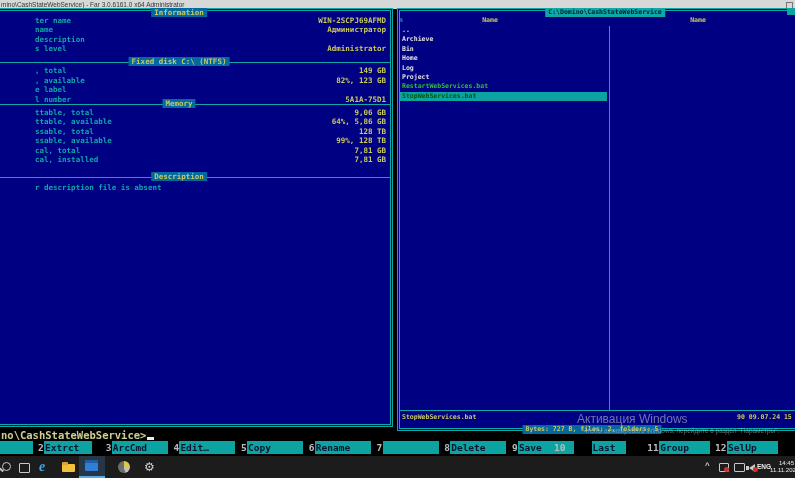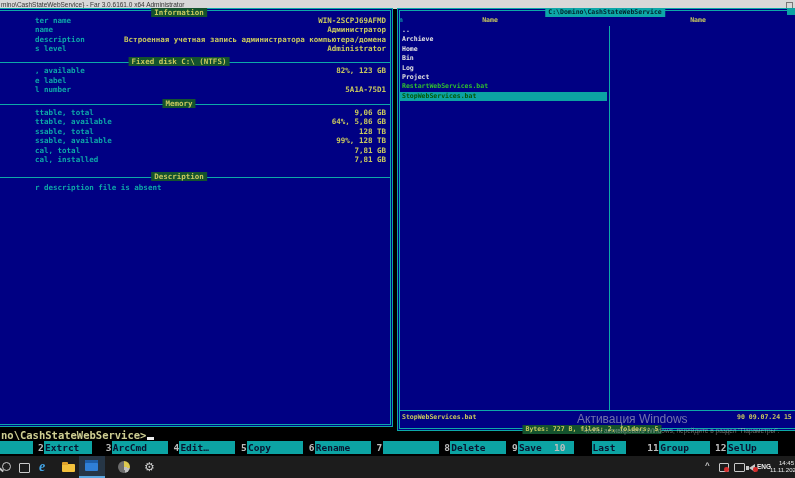--- a/index.html
+++ b/index.html
@@ -5,21 +5,21 @@
   html,body{margin:0;padding:0;background:#000;}
   body{position:relative;width:795px;height:478px;overflow:hidden;
        font-family:"DejaVu Sans Mono",monospace;}
   
   .titlebar{position:absolute;left:0;top:0;width:795px;height:9px;background:#d8d8d8;}
   .titlebar .ttext{position:absolute;left:1px;top:1px;font-family:"Liberation Sans",sans-serif;
        font-size:6.5px;line-height:7px;color:#333;white-space:nowrap;}
   .winbtn{position:absolute;top:2px;width:5px;height:5px;border:1px solid #777;background:#d8d8d8;}
   
   .panel{position:absolute;background:#000083;border:3px double #0da8a8;box-sizing:border-box;}
-  .cap{position:absolute;transform:translateX(-50%);background:#14532d;color:#c9c95e;
+  .cap{position:absolute;transform:translateX(-50%);background:#0369a1;color:#c9c95e;
        font-size:7.5px;line-height:9px;font-weight:700;padding:0 3px;white-space:nowrap;z-index:3;}
   .cap.active{background:#0da8a8;color:#00222b;}
   .sepline{position:absolute;left:0;right:0;border-top:1px solid #0da8a8;}
   .sec{position:absolute;left:46px;right:4px;padding-left:20px;}
   .irow{height:9.5px;line-height:9.5px;display:flex;justify-content:space-between;
         font-size:7.5px;font-weight:700;white-space:nowrap;}
   .irow .lb{color:#0da8a8;}
   .irow .vl{color:#c9c95e;}
   
   .pb-el{position:absolute;font-size:6.5px;font-weight:700;white-space:nowrap;}
@@ -95,32 +95,35 @@
     <div class="irow">
         <span class="lb">ter name</span>
         <span class="vl">WIN-2SCPJ69AFMD</span>
       </div>
     <div class="irow">
         <span class="lb">name</span>
         <span class="vl">Администратор</span>
       </div>
     <div class="irow">
         <span class="lb">description</span>
-        <span class="vl">Встроенная учетная запись администратора компьютера/домена</span>
       </div>
     <div class="irow">
         <span class="lb">s level</span>
         <span class="vl">Administrator</span>
       </div>
   </div>
 
   <div class="sepline" style="top:51px;"></div>
   <span class="cap" style="left:210px;top:46px;">Fixed disk C:\ (NTFS)</span>
   <div class="sec" style="top:55px;">
     <div class="irow">
+        <span class="lb">, total</span>
+        <span class="vl">149 GB</span>
+      </div>
+    <div class="irow">
         <span class="lb">, available</span>
         <span class="vl">82%, 123 GB</span>
       </div>
     <div class="irow">
         <span class="lb">e label</span>
         <span class="vl"></span>
       </div>
     <div class="irow">
         <span class="lb">l number</span>
         <span class="vl">5A1A-75D1</span>
@@ -170,22 +173,22 @@
 
   <span class="pb-el sort" style="left:-1px;top:5px;">n</span>
   <span class="pb-el hdr" style="left:0;top:5px;width:180px;">Name</span>
   <span class="pb-el hdr" style="left:208px;top:5px;width:180px;">Name</span>
 
   <div class="vline" style="left:209px;top:15px;height:384px;"></div>
 
   <div class="files">
     <div class="file">..</div>
     <div class="file">Archieve</div>
+    <div class="file">Bin</div>
     <div class="file">Home</div>
-    <div class="file">Bin</div>
     <div class="file">Log</div>
     <div class="file">Project</div>
     <div class="file exec">RestartWebServices.bat</div>
     <div class="file exec selected">StopWebServices.bat</div>
   </div>
 
   <div class="sepline" style="top:399px;"></div>
   <span class="pb-el statusfile" style="left:2px;top:402px;">StopWebServices.bat</span>
   <span class="pb-el statusfile" style="left:337px;top:402px;">90 09.07.24 15</span>
   <span class="cap" style="left:192px;top:413.5px;font-size:6.5px;">Bytes: 727 B, files: 2, folders: 5</span>

